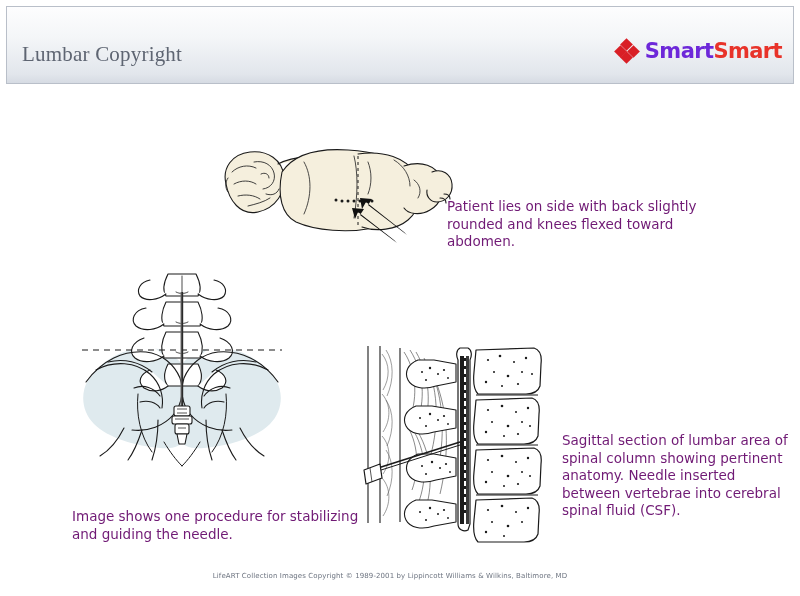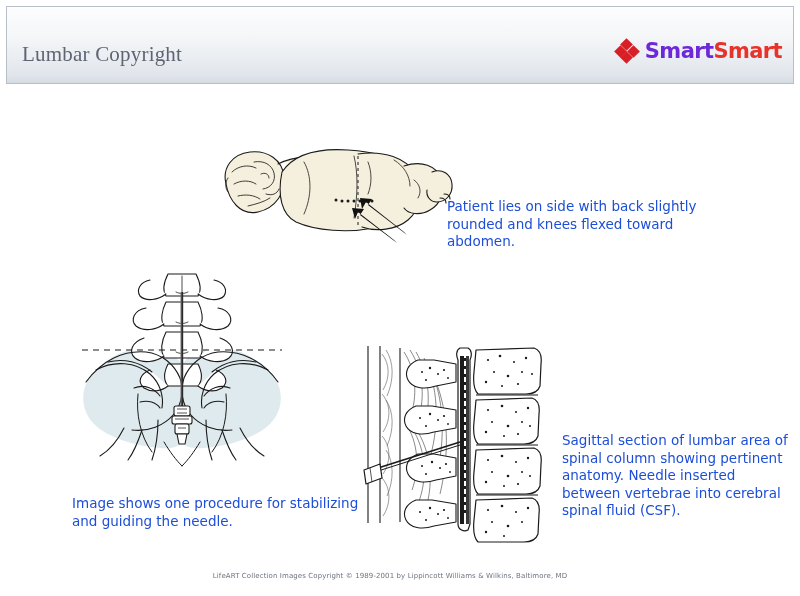--- a/index.html
+++ b/index.html
@@ -73,25 +73,25 @@
   }
   .logo-text .smart { color: #6d28d9; }
   .logo-text .draw  { color: #e8332a; }
 
   
   .caption {
     position: absolute;
     font-family: "DejaVu Sans", sans-serif;
     font-size: 13.5px;
     line-height: 17.5px;
-    color: #1d4ed8;
+    color: #701a75;
     white-space: pre-line;
   }
   #caption-patient  { left: 447px; top: 198px; width: 290px; }
-  #caption-stabilize{ left: 72px;  top: 495px; width: 300px; }
+  #caption-stabilize{ left: 72px;  top: 508px; width: 300px; }
   #caption-sagittal { left: 562px; top: 432px; width: 230px; }
 
   
   .footer-note {
     position: absolute;
     left: 0;
     top: 572px;
     width: 780px;
     text-align: center;
     font-family: "DejaVu Sans", sans-serif;

